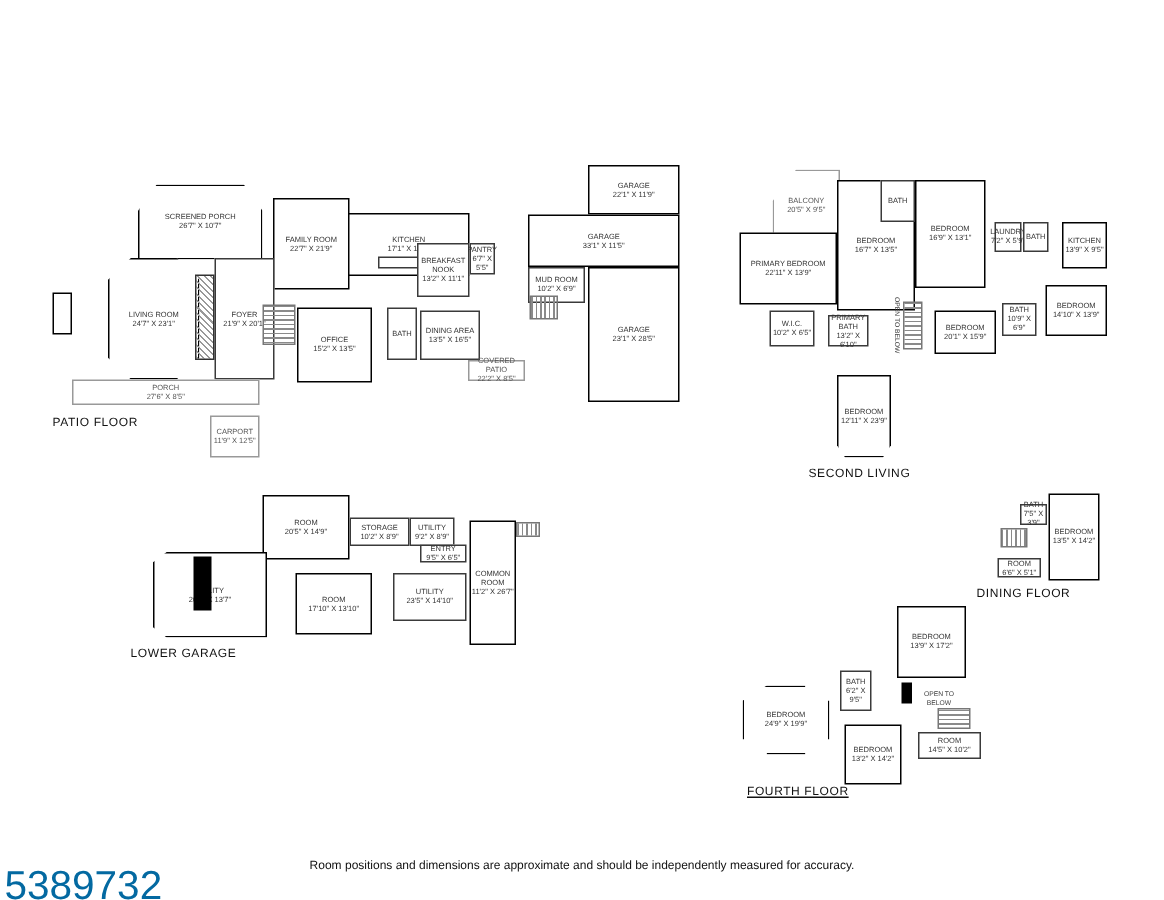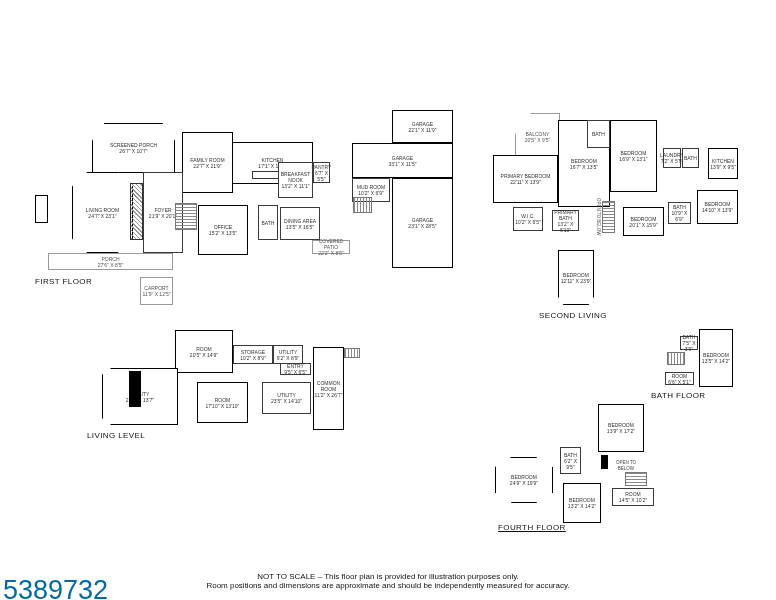--- a/index.html
+++ b/index.html
@@ -67,21 +67,21 @@
   <div class="room ext" style="left:357px;top:5px;width:61px;height:33px;">GARAGE
 22'1" X 11'9"</div>
   <div class="room ext" style="left:317px;top:38px;width:101px;height:35px;">GARAGE
 33'1" X 11'5"</div>
   <div class="room ext" style="left:357px;top:73px;width:61px;height:90px;">GARAGE
 23'1" X 28'5"</div>
   <div class="stairs" style="left:140px;top:98px;width:22px;height:27px;"></div>
   <div class="stairs h" style="left:318px;top:92px;width:19px;height:16px;"></div>
   <div class="hatch" style="left:95px;top:78px;width:13px;height:57px;"></div>
   <div class="bay" style="left:0px;top:90px;width:13px;height:28px;"></div>
-  <div class="floor-label" style="left:0px;top:172px;">FIRST FLOOR</div>
+  <div class="floor-label" style="left:0px;top:172px;">PATIO FLOOR</div>
 </div>
 
 <div class="floor" style="left:493px;top:105px;width:247px;height:212px;">
   <div class="room lite" style="left:22px;top:8px;width:45px;height:47px;clip-path:polygon(35% 0,100% 0,100% 100%,0 100%,0 45%);">BALCONY
 20'5" X 9'5"</div>
   <div class="room ext" style="left:65px;top:15px;width:52px;height:87px;">BEDROOM
 16'7" X 13'5"</div>
   <div class="room" style="left:94px;top:15px;width:23px;height:28px;">BATH</div>
   <div class="room ext" style="left:117px;top:15px;width:47px;height:72px;">BEDROOM
 16'9" X 13'1"</div>
@@ -110,21 +110,21 @@
 </div>
 
 <div class="floor" style="left:655px;top:325px;width:80px;height:72px;">
   <div class="room" style="left:25px;top:11px;width:18px;height:14px;">BATH
 7'5" X 3'9"</div>
   <div class="room ext" style="left:44px;top:4px;width:34px;height:58px;">BEDROOM
 13'5" X 14'2"</div>
   <div class="room" style="left:10px;top:47px;width:29px;height:13px;">ROOM
 6'6" X 5'1"</div>
   <div class="stairs h" style="left:12px;top:27px;width:18px;height:13px;"></div>
-  <div class="floor-label" style="left:-4px;top:66px;">BATH FLOOR</div>
+  <div class="floor-label" style="left:-4px;top:66px;">DINING FLOOR</div>
 </div>
 
 <div class="floor" style="left:490px;top:400px;width:190px;height:132px;">
   <div class="room ext" style="left:108px;top:4px;width:46px;height:48px;">BEDROOM
 13'9" X 17'2"</div>
   <div class="room" style="left:70px;top:47px;width:21px;height:27px;">BATH
 6'2" X 9'5"</div>
   <div class="room ext" style="left:5px;top:57px;width:58px;height:46px;clip-path:polygon(28% 0,72% 0,72% 22%,100% 22%,100% 78%,72% 78%,72% 100%,28% 100%,28% 78%,0 78%,0 22%);">BEDROOM
 24'9" X 19'9"</div>
   <div class="room ext" style="left:73px;top:83px;width:38px;height:40px;">BEDROOM
@@ -149,20 +149,19 @@
   <div class="room ext" style="left:17px;top:45px;width:76px;height:57px;clip-path:polygon(12% 0,100% 0,100% 100%,12% 100%,0 88%,0 12%);">UTILITY
 20'7" X 13'7"</div>
   <div class="wallseg" style="left:44px;top:48px;width:12px;height:36px;"></div>
   <div class="room ext" style="left:112px;top:59px;width:51px;height:41px;">ROOM
 17'10" X 13'10"</div>
   <div class="room" style="left:177px;top:59px;width:49px;height:32px;">UTILITY
 23'5" X 14'10"</div>
   <div class="room ext" style="left:228px;top:24px;width:31px;height:83px;">COMMON ROOM
 11'2" X 26'7"</div>
   <div class="stairs h" style="left:259px;top:25px;width:16px;height:10px;"></div>
-  <div class="floor-label" style="left:2px;top:108px;">LIVING LEVEL</div>
+  <div class="floor-label" style="left:2px;top:108px;">LOWER GARAGE</div>
 </div>
 
 <div id="listing-number">5389732</div>
 <div id="disclaimer">
-  <div>NOT TO SCALE – This floor plan is provided for illustration purposes only.</div>
   <div>Room positions and dimensions are approximate and should be independently measured for accuracy.</div>
 </div>
 
 </body></html>

